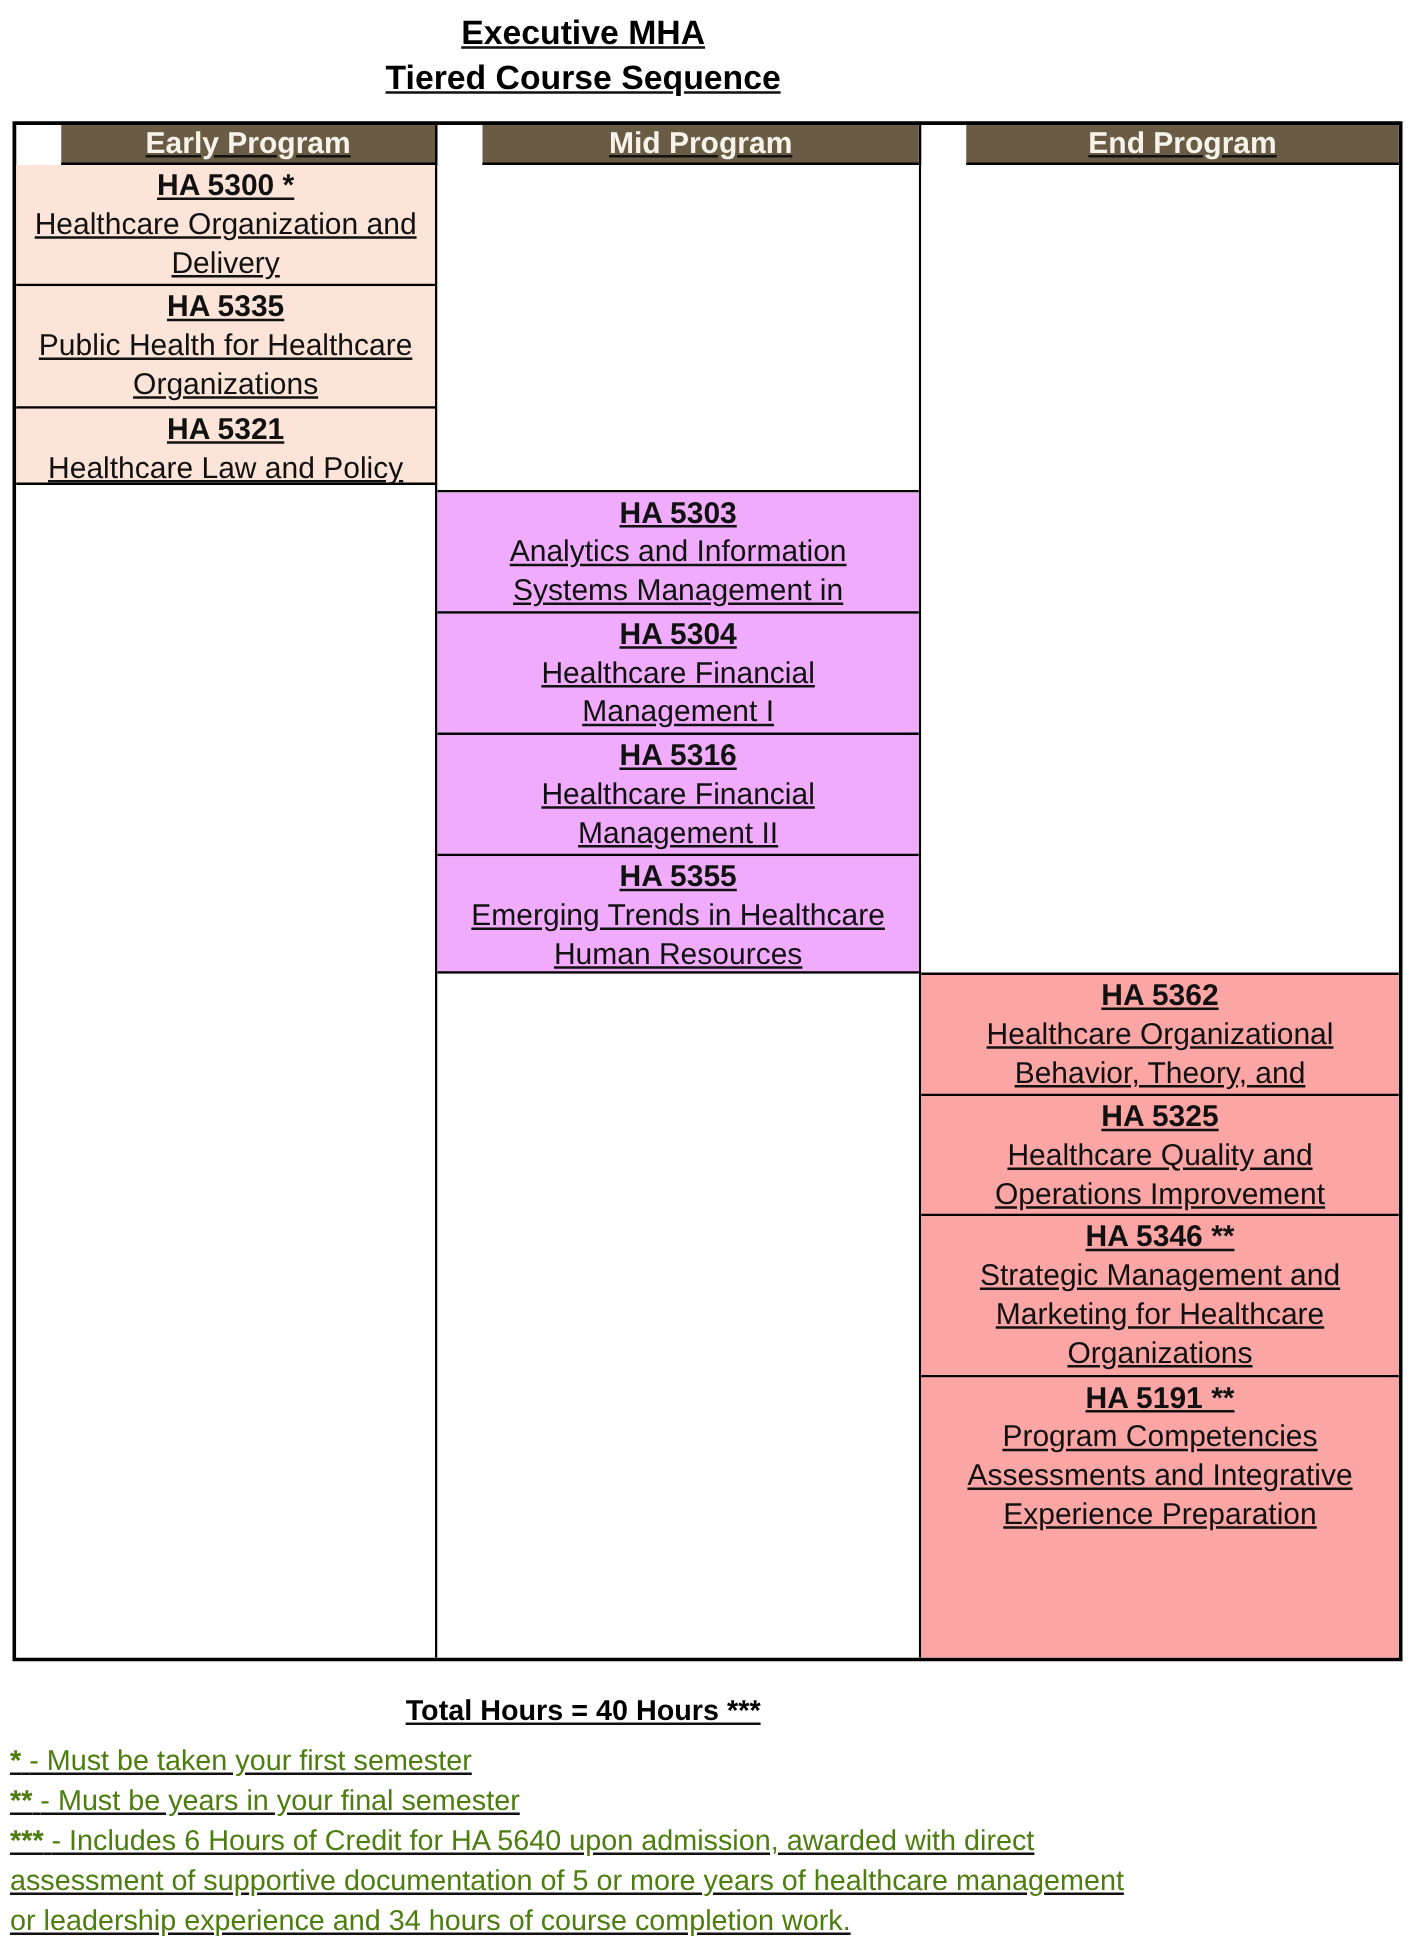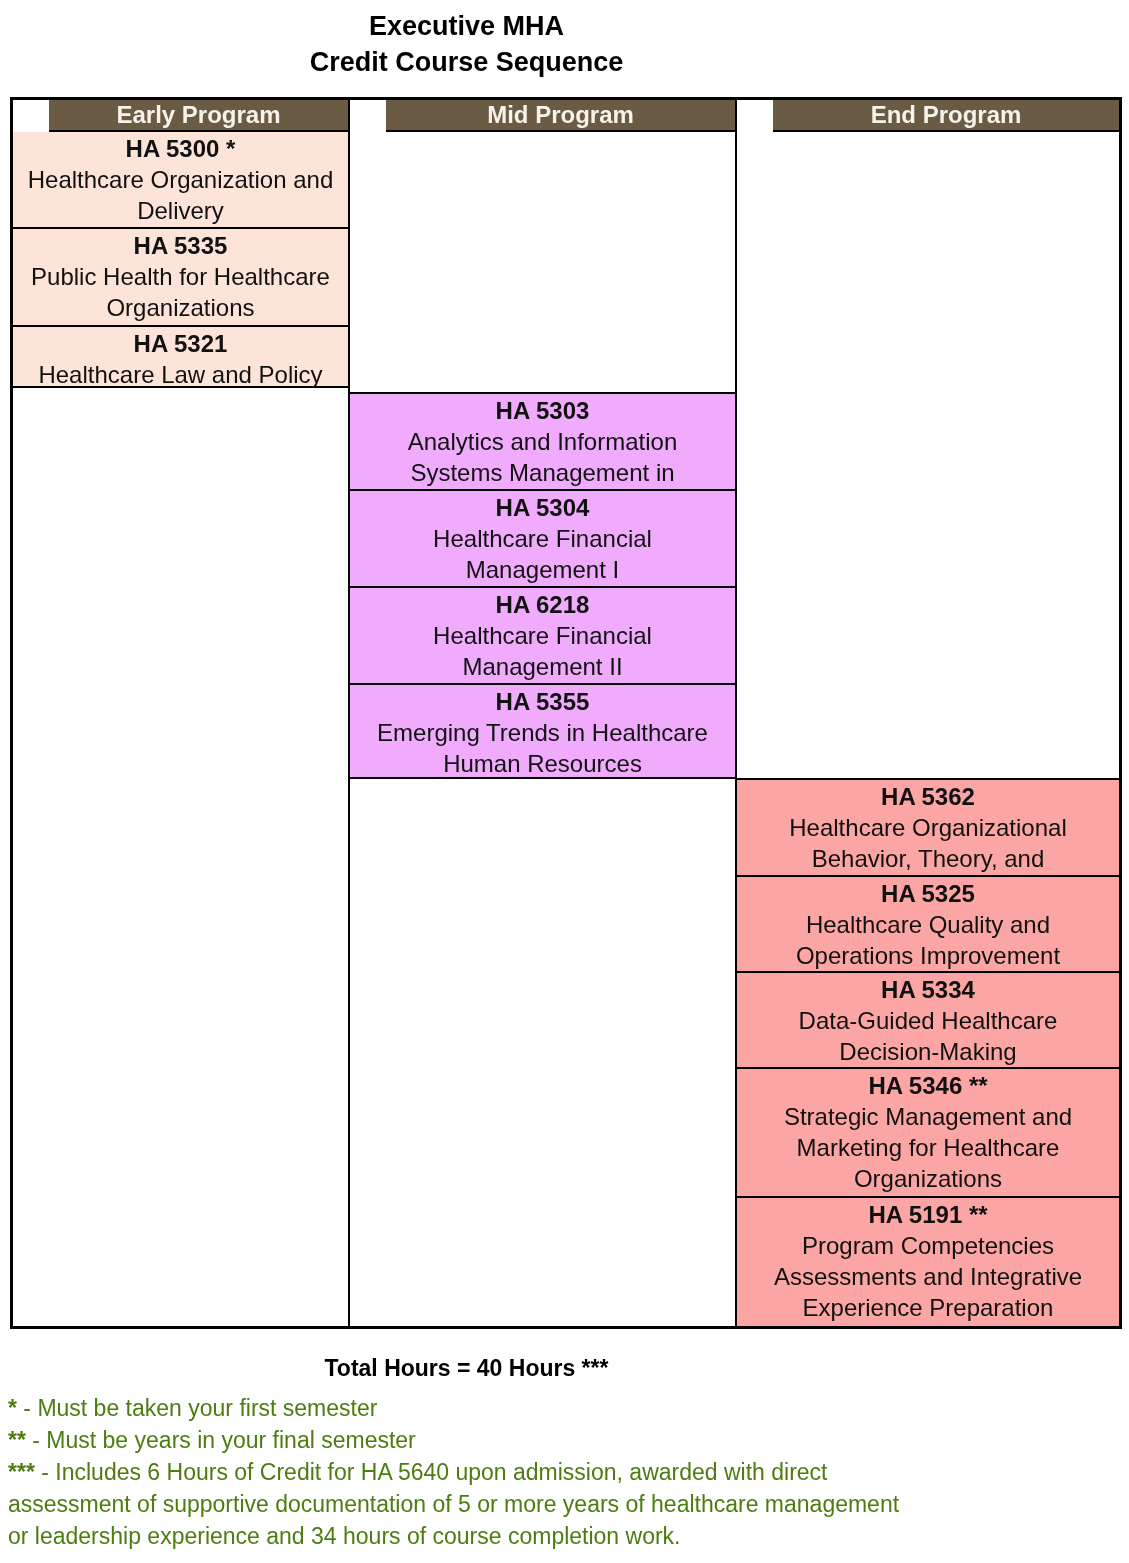--- a/index.html
+++ b/index.html
@@ -3,21 +3,21 @@
 <meta charset="utf-8">
 <style>
   html,body { margin:0; padding:0; }
   body {
     width:1129px; height:1563px;
     background:#ffffff;
     font-family:"Liberation Sans", sans-serif;
     color:#111;
     overflow:hidden;
   }
-  .page { width:933px; height:1563px; position:relative; }
+  .page { width:933px; height:1563px; position:relative;text-decoration:underline; }
 
   .title-block {
     text-align:center;
     padding-top:8px;
     font-size:27px; font-weight:bold; line-height:36px;
     color:#000;
   }
 
   .course-table {
     box-sizing:border-box;
@@ -74,21 +74,21 @@
   }
   .footnote .marker { font-weight:bold; }
 </style>
 </head>
 <body>
 
 <div class="page">
 
   <div class="title-block">
     <div>Executive MHA</div>
-    <div>Credit Course Sequence</div>
+    <div>Tiered Course Sequence</div>
   </div>
 
   <div class="course-table">
 
     <div class="col col-early">
       <div class="col-header">Early Program</div>
       <div class="col-body">
         <div class="course-box tier-early" style="height:97px">
           <div class="course-code">HA 5300 *</div>
           <div class="course-name">Healthcare Organization and Delivery</div>
@@ -111,21 +111,21 @@
         <div class="spacer" style="height:262px"></div>
         <div class="course-box tier-mid" style="height:97px">
           <div class="course-code">HA 5303</div>
           <div class="course-name">Analytics and Information Systems Management in Healthcare</div>
         </div>
         <div class="course-box tier-mid" style="height:97px">
           <div class="course-code">HA 5304</div>
           <div class="course-name">Healthcare Financial Management I</div>
         </div>
         <div class="course-box tier-mid" style="height:97px">
-          <div class="course-code">HA 6218</div>
+          <div class="course-code">HA 5316</div>
           <div class="course-name">Healthcare Financial Management II</div>
         </div>
         <div class="course-box tier-mid" style="height:94px">
           <div class="course-code">HA 5355</div>
           <div class="course-name">Emerging Trends in Healthcare Human Resources</div>
         </div>
         <div class="filler"></div>
       </div>
     </div>
 
@@ -133,24 +133,20 @@
       <div class="col-header">End Program</div>
       <div class="col-body">
         <div class="spacer" style="height:648px"></div>
         <div class="course-box tier-end" style="height:97px">
           <div class="course-code">HA 5362</div>
           <div class="course-name">Healthcare Organizational Behavior, Theory, and Leadership</div>
         </div>
         <div class="course-box tier-end" style="height:96px">
           <div class="course-code">HA 5325</div>
           <div class="course-name">Healthcare Quality and Operations Improvement</div>
-        </div>
-        <div class="course-box tier-end" style="height:96px">
-          <div class="course-code">HA 5334</div>
-          <div class="course-name">Data-Guided Healthcare Decision-Making</div>
         </div>
         <div class="course-box tier-end" style="height:129px">
           <div class="course-code">HA 5346 **</div>
           <div class="course-name">Strategic Management and Marketing for Healthcare Organizations</div>
         </div>
         <div class="course-box tier-end grow" style="border-bottom:none">
           <div class="course-code">HA 5191 **</div>
           <div class="course-name">Program Competencies Assessments and Integrative Experience Preparation</div>
         </div>
       </div>

